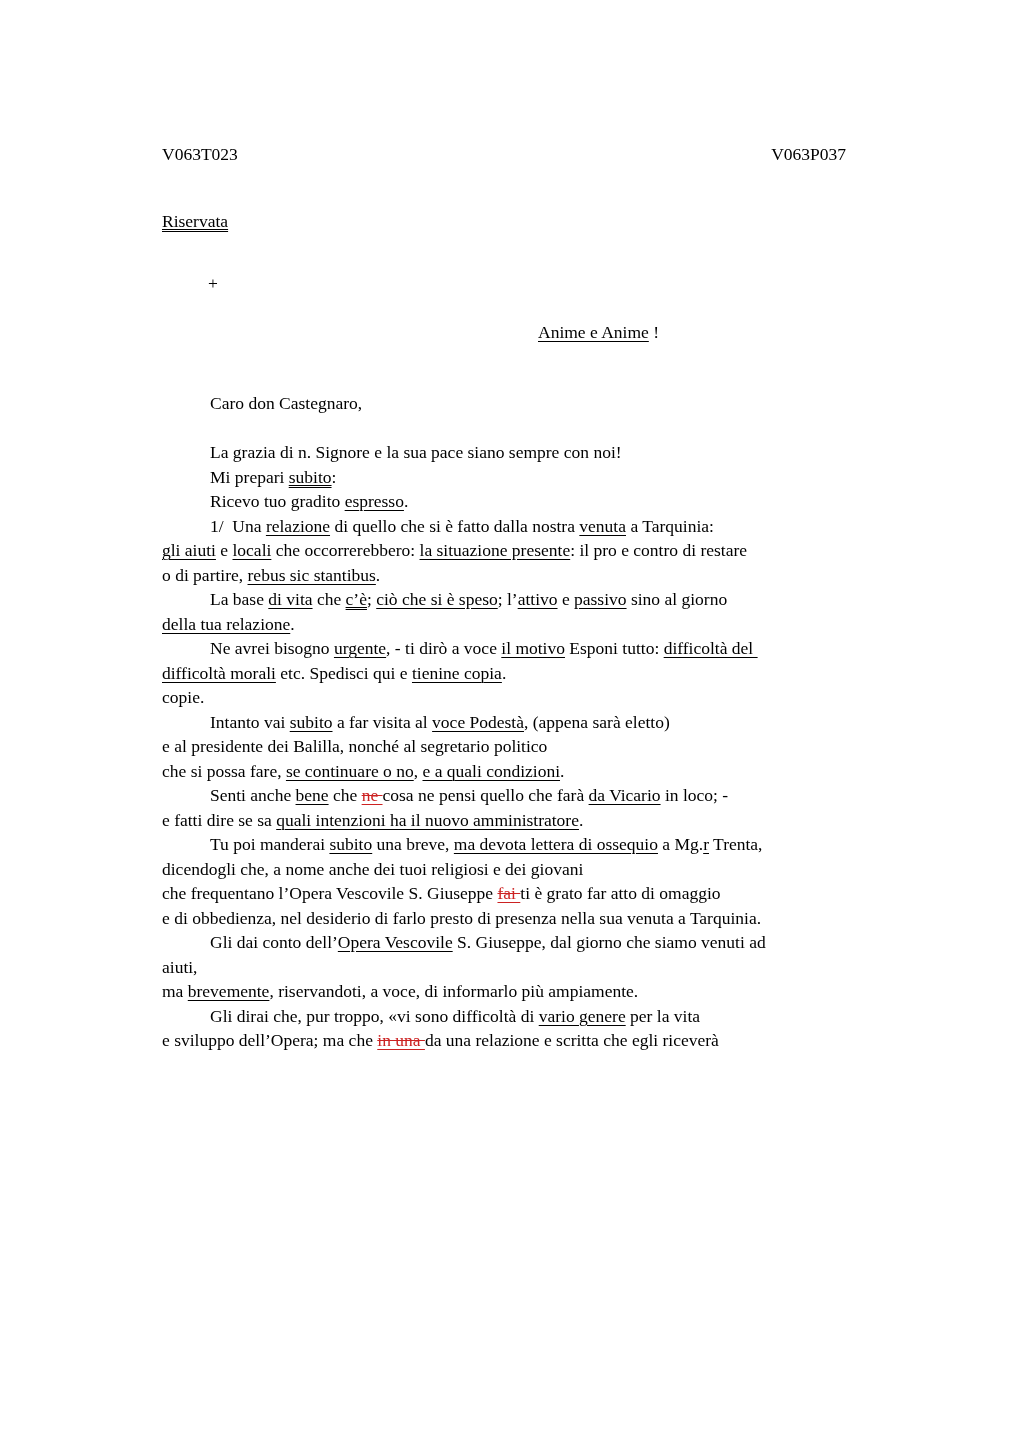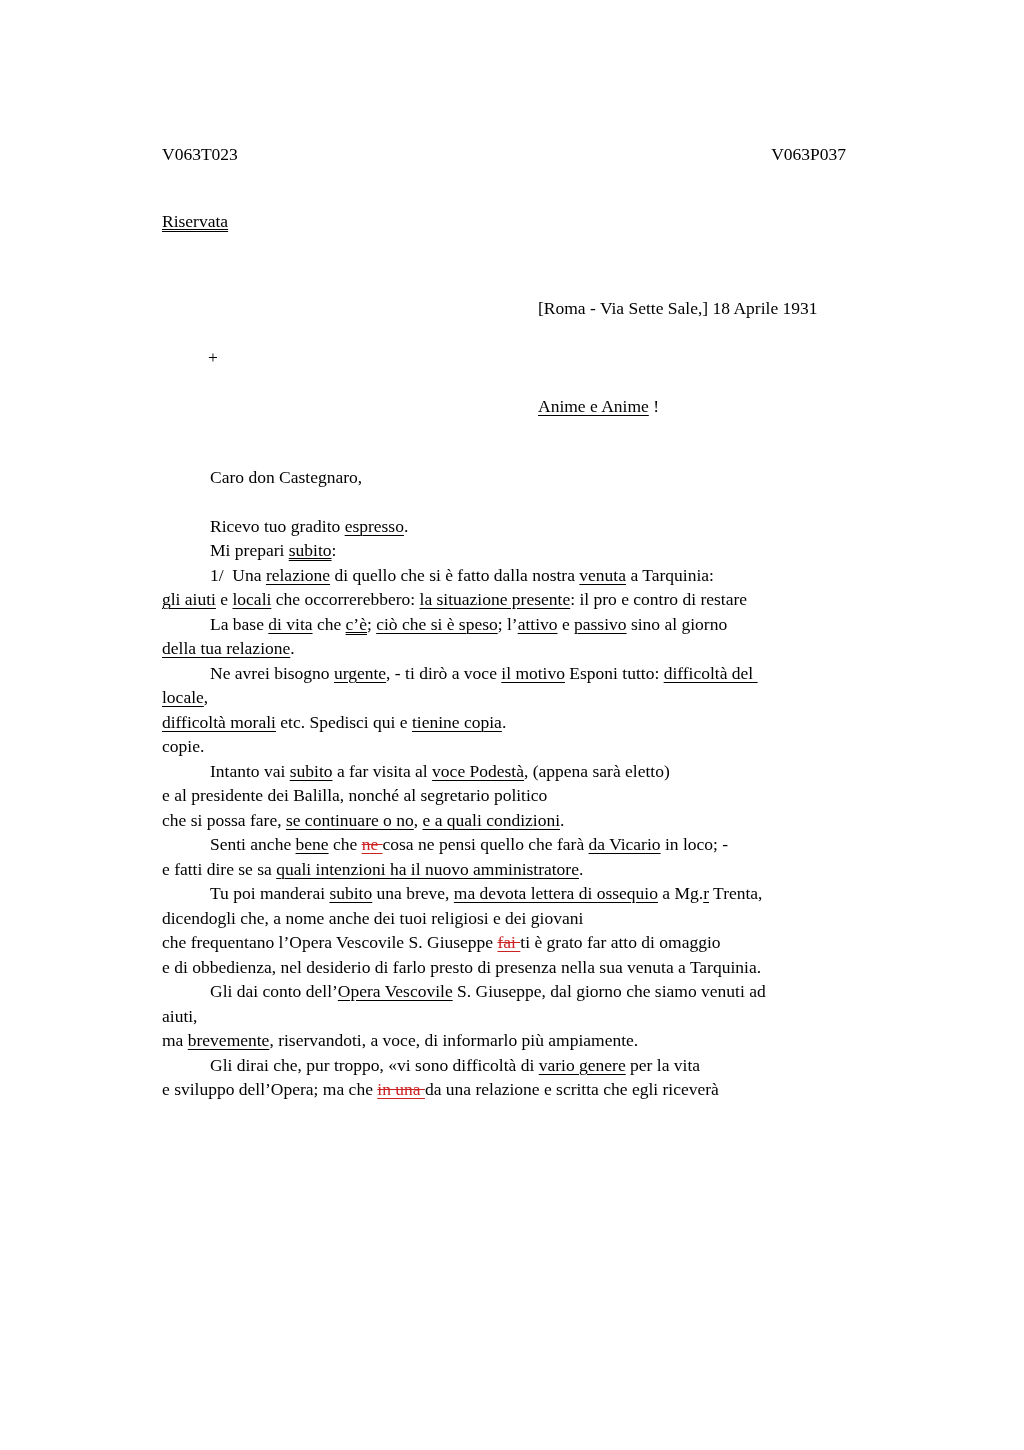--- a/index.html
+++ b/index.html
@@ -67,40 +67,38 @@
   <div class="content">
 
     <div class="header-row">
       <span>V063T023</span>
       <span>V063P037</span>
     </div>
 
     <div class="classification uu">Riservata</div>
 
     <div class="dateline">
-      <div class="date-row">
-        <span>[Roma - Via Sette Sale,] 18 Aprile 1931</span>
-      </div>
       <div class="motto-row">
         <span class="cross">+</span>
         <span class="motto-wrap"><span class="u">Anime e Anime</span><span> !</span></span>
       </div>
     </div>
 
     <div id="letter-body">
         <div class="line indent"><span>Caro don Castegnaro,</span></div>
         <div class="line blank"></div>
+        <div class="line indent"><span>La grazia di n. Signore e la sua pace siano sempre con noi!</span></div>
+        <div class="line indent"><span>Mi prepari </span><span class="uu">subito</span><span>:</span></div>
         <div class="line indent"><span>Ricevo tuo gradito </span><span class="u">espresso</span><span>.</span></div>
-        <div class="line indent"><span>Mi prepari </span><span class="uu">subito</span><span>:</span></div>
         <div class="line indent"><span>1/  Una </span><span class="u">relazione</span><span> di quello che si è fatto dalla nostra </span><span class="u">venuta</span><span> a Tarquinia:</span></div>
         <div class="line"><span class="u">gli aiuti</span><span> e </span><span class="u">locali</span><span> che occorrerebbero: </span><span class="u">la situazione presente</span><span>: il pro e contro di restare</span></div>
+        <div class="line"><span>o di partire, </span><span class="u">rebus sic stantibus</span><span>.</span></div>
         <div class="line indent"><span>La base </span><span class="u">di vita</span><span> che </span><span class="uu">c’è</span><span>; </span><span class="u">ciò che si è speso</span><span>; l’</span><span class="u">attivo</span><span> e </span><span class="u">passivo</span><span> sino al giorno</span></div>
         <div class="line"><span class="u">della tua relazione</span><span>.</span></div>
         <div class="line indent"><span>Ne avrei bisogno </span><span class="u">urgente</span><span>, - ti dirò a voce </span><span class="u">il motivo</span><span> Esponi tutto: </span><span class="u">difficoltà del </span></div>
-        <div class="line"><span class="u">locale</span><span>,</span></div>
         <div class="line"><span class="u">difficoltà morali</span><span> etc. Spedisci qui e </span><span class="u">tienine copia</span><span>.</span></div>
         <div class="line"><span>copie.</span></div>
         <div class="line indent"><span>Intanto vai </span><span class="u">subito</span><span> a far visita al </span><span class="u">voce Podestà</span><span>, (appena sarà eletto)</span></div>
         <div class="line"><span>e al presidente dei Balilla, nonché al segretario politico</span></div>
         <div class="line"><span>che si possa fare, </span><span class="u">se continuare o no</span><span>, </span><span class="u">e a quali condizioni</span><span>.</span></div>
         <div class="line indent"><span>Senti anche </span><span class="u">bene</span><span> che </span><span class="del">ne </span><span>cosa ne pensi quello che farà </span><span class="u">da Vicario</span><span> in loco; -</span></div>
         <div class="line"><span>e fatti dire se sa </span><span class="u">quali intenzioni ha il nuovo amministratore</span><span>.</span></div>
         <div class="line indent"><span>Tu poi manderai </span><span class="u">subito</span><span> una breve, </span><span class="u">ma devota lettera di ossequio</span><span> a Mg.</span><span class="u">r</span><span> Trenta,</span></div>
         <div class="line"><span>dicendogli che, a nome anche dei tuoi religiosi e dei giovani</span></div>
         <div class="line"><span>che frequentano l’Opera Vescovile S. Giuseppe </span><span class="del">fai </span><span>ti è grato far atto di omaggio</span></div>

